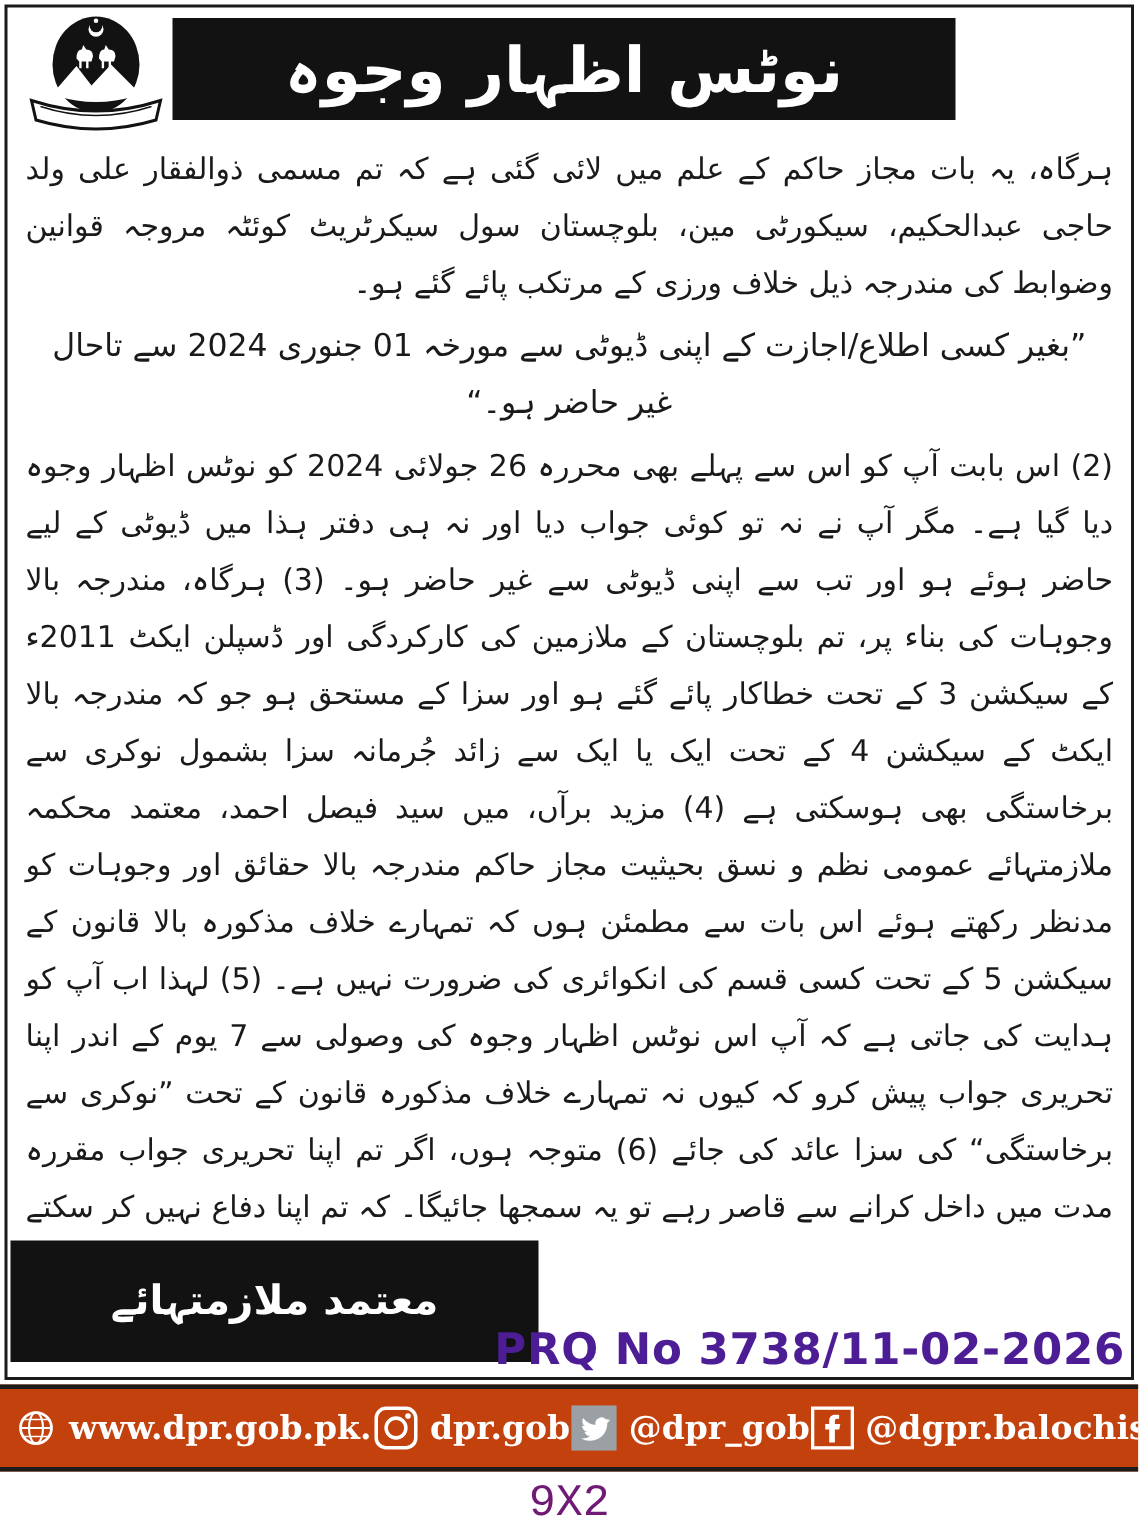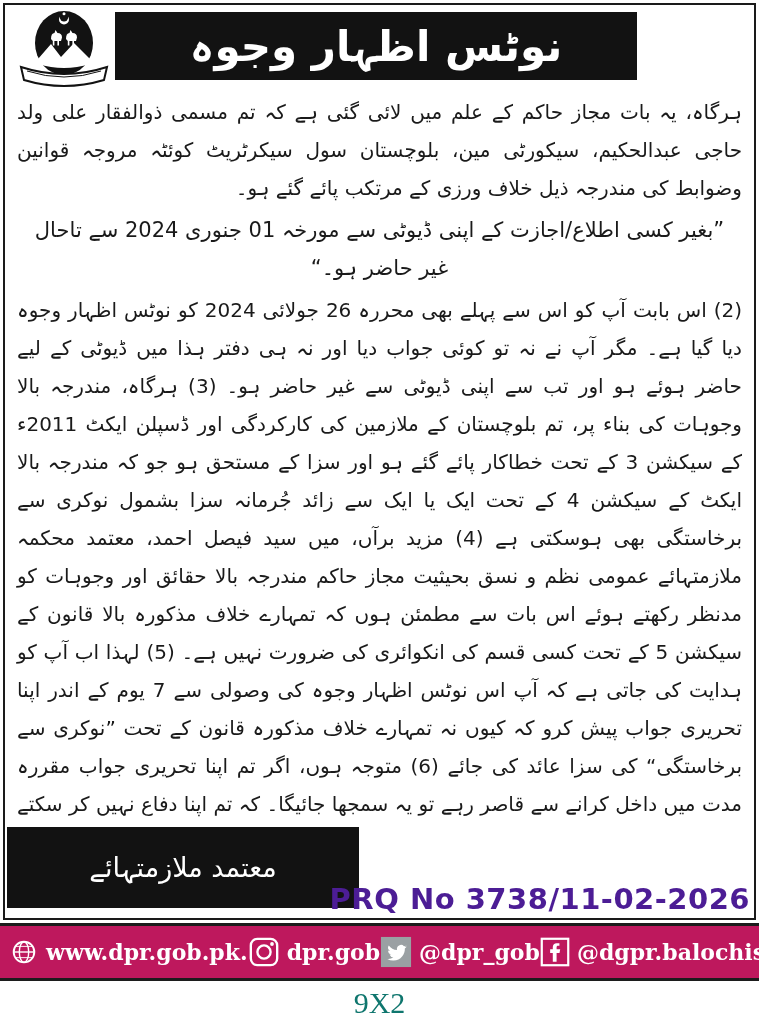--- a/index.html
+++ b/index.html
@@ -14,31 +14,31 @@
   .titlebox span{color:#fff;font-size:42px;font-weight:bold;direction:rtl;white-space:nowrap;}
   .logo-right{position:absolute;right:2px;top:1px;width:116px;height:88px;}
   
   .bodytext{position:absolute;left:8px;right:8px;top:84px;height:732px;direction:rtl;
             text-align:justify;font-size:20px;line-height:38px;overflow:hidden;}
   .bodytext p{margin:4px;}
   .quote{font-weight:normal;text-align:center;font-size:21px;margin:2px 12px !important;}
   
   .signbox{position:absolute;left:2px;top:822px;width:352px;height:81px;background:#121212;
            color:#fff;display:flex;flex-direction:column;justify-content:center;
-           direction:rtl;font-weight:normal;font-size:27px;line-height:37px;text-align:center;}
+           direction:rtl;font-weight:bold;font-size:27px;line-height:37px;text-align:center;}
   .prq{position:absolute;right:4px;top:877px;font-size:29px;font-weight:bold;
        letter-spacing:.5px;color:#4c1d95;white-space:nowrap;}
   
-  .footerbar{position:absolute;left:0;top:923px;width:759px;height:58px;background:#be185d;
+  .footerbar{position:absolute;left:0;top:923px;width:759px;height:58px;background:#c2410c;
              border-top:3px solid #1c1c1c;border-bottom:3px solid #1c1c1c;box-sizing:border-box;
              display:flex;align-items:center;justify-content:space-between;padding:0 9px;
              color:#fff;font-family:"DejaVu Serif",serif;font-weight:bold;font-size:22px;}
   .fitem{display:flex;align-items:center;gap:7px;white-space:nowrap;}
   .sizelabel{position:absolute;left:0;top:986px;width:759px;text-align:center;
-             font-size:30px;color:#0f766e;font-family:Liberation Serif, serif;}
+             font-size:30px;color:#701a75;font-family:Liberation Mono, monospace;}
 </style>
 </head>
 <body>
 
 <div class="page">
   <div class="frame">
 
     <div class="logo-left">
       <svg width="106" height="84" viewBox="0 0 106 84">
         <ellipse cx="53" cy="34" rx="29" ry="32" fill="#121212"></ellipse>

